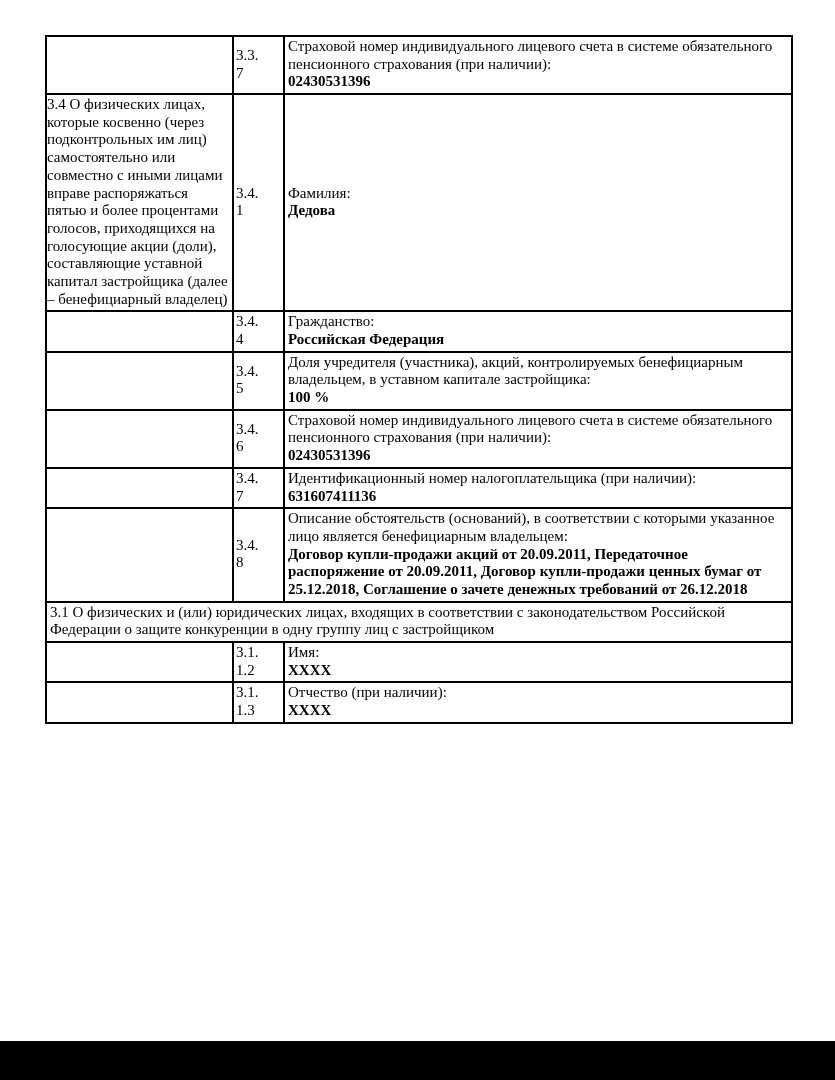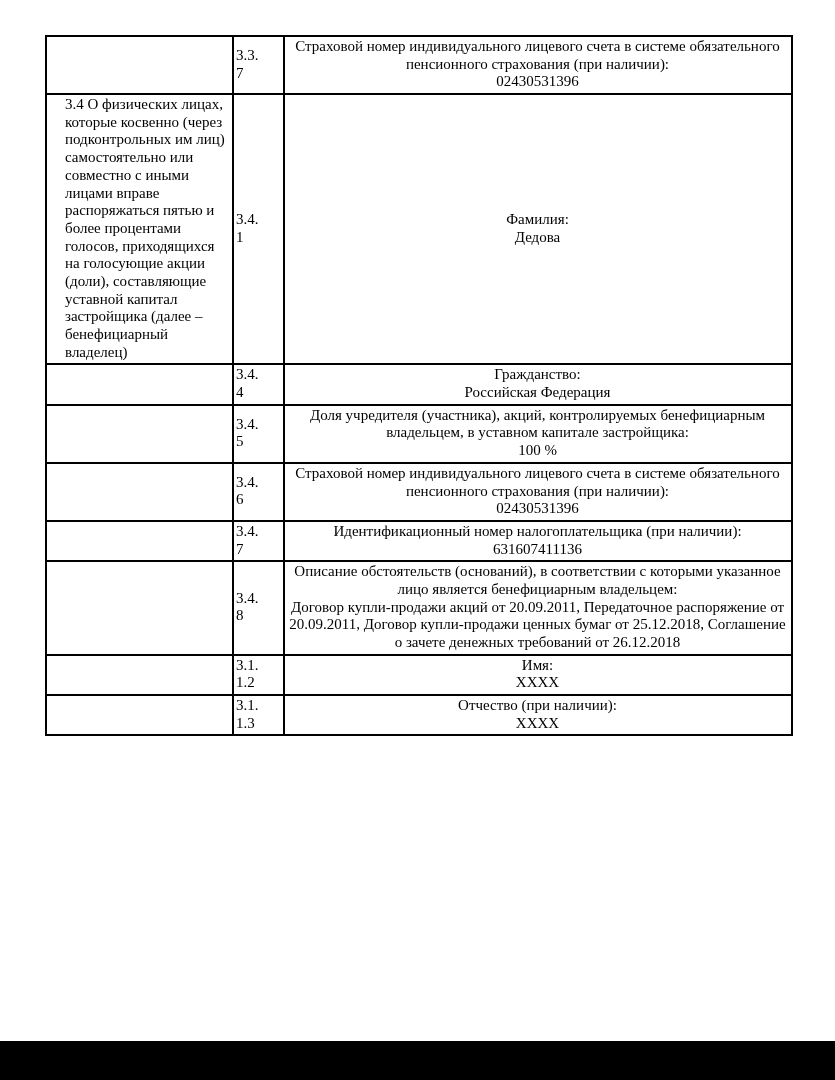--- a/index.html
+++ b/index.html
@@ -21,31 +21,31 @@
   td {
     border: 2px solid #000000;
     vertical-align: middle;
     padding: 1px 4px 2px 3px;
     font-size: 15px;
     line-height: 1.18;
     word-wrap: break-word;
   }
   td.c-left {
     width: 187px;
-    padding-left: 18px;
+    padding-left: 0;
     padding-right: 2px;
   }
   td.c-code {
     width: 51px;
     padding-left: 2px;
     padding-right: 18px;
   }
-  td.c-content { width: 508px; text-align: center; }
+  td.c-content { width: 508px; }
   td.c-section { padding: 1px 4px 2px 3px; }
-  .val { font-weight: normal; }
+  .val { font-weight: bold; }
   .bottom-bar {
     position: absolute;
     left: 0;
     right: 0;
     bottom: 0;
     height: 39px;
     background: #000000;
   }
 </style>
 </head>
@@ -118,20 +118,23 @@
 
     <tr>
       <td class="c-left"></td>
       <td class="c-code">3.4.8</td>
       <td class="c-content">
         <div>Описание обстоятельств (оснований), в соответствии с которыми указанное лицо является бенефициарным владельцем:</div>
         <div class="val">Договор купли-продажи акций от 20.09.2011, Передаточное распоряжение от 20.09.2011, Договор купли-продажи ценных бумаг от 25.12.2018, Соглашение о зачете денежных требований от 26.12.2018</div>
       </td>
     </tr>
 
+    <tr>
+      <td class="c-section" colspan="3">3.1 О физических и (или) юридических лицах, входящих в соответствии с законодательством Российской Федерации о защите конкуренции в одну группу лиц с застройщиком</td>
+    </tr>
 
 
     <tr>
       <td class="c-left"></td>
       <td class="c-code">3.1.1.2</td>
       <td class="c-content">
         <div>Имя:</div>
         <div class="val">ХХХХ</div>
       </td>
     </tr>

